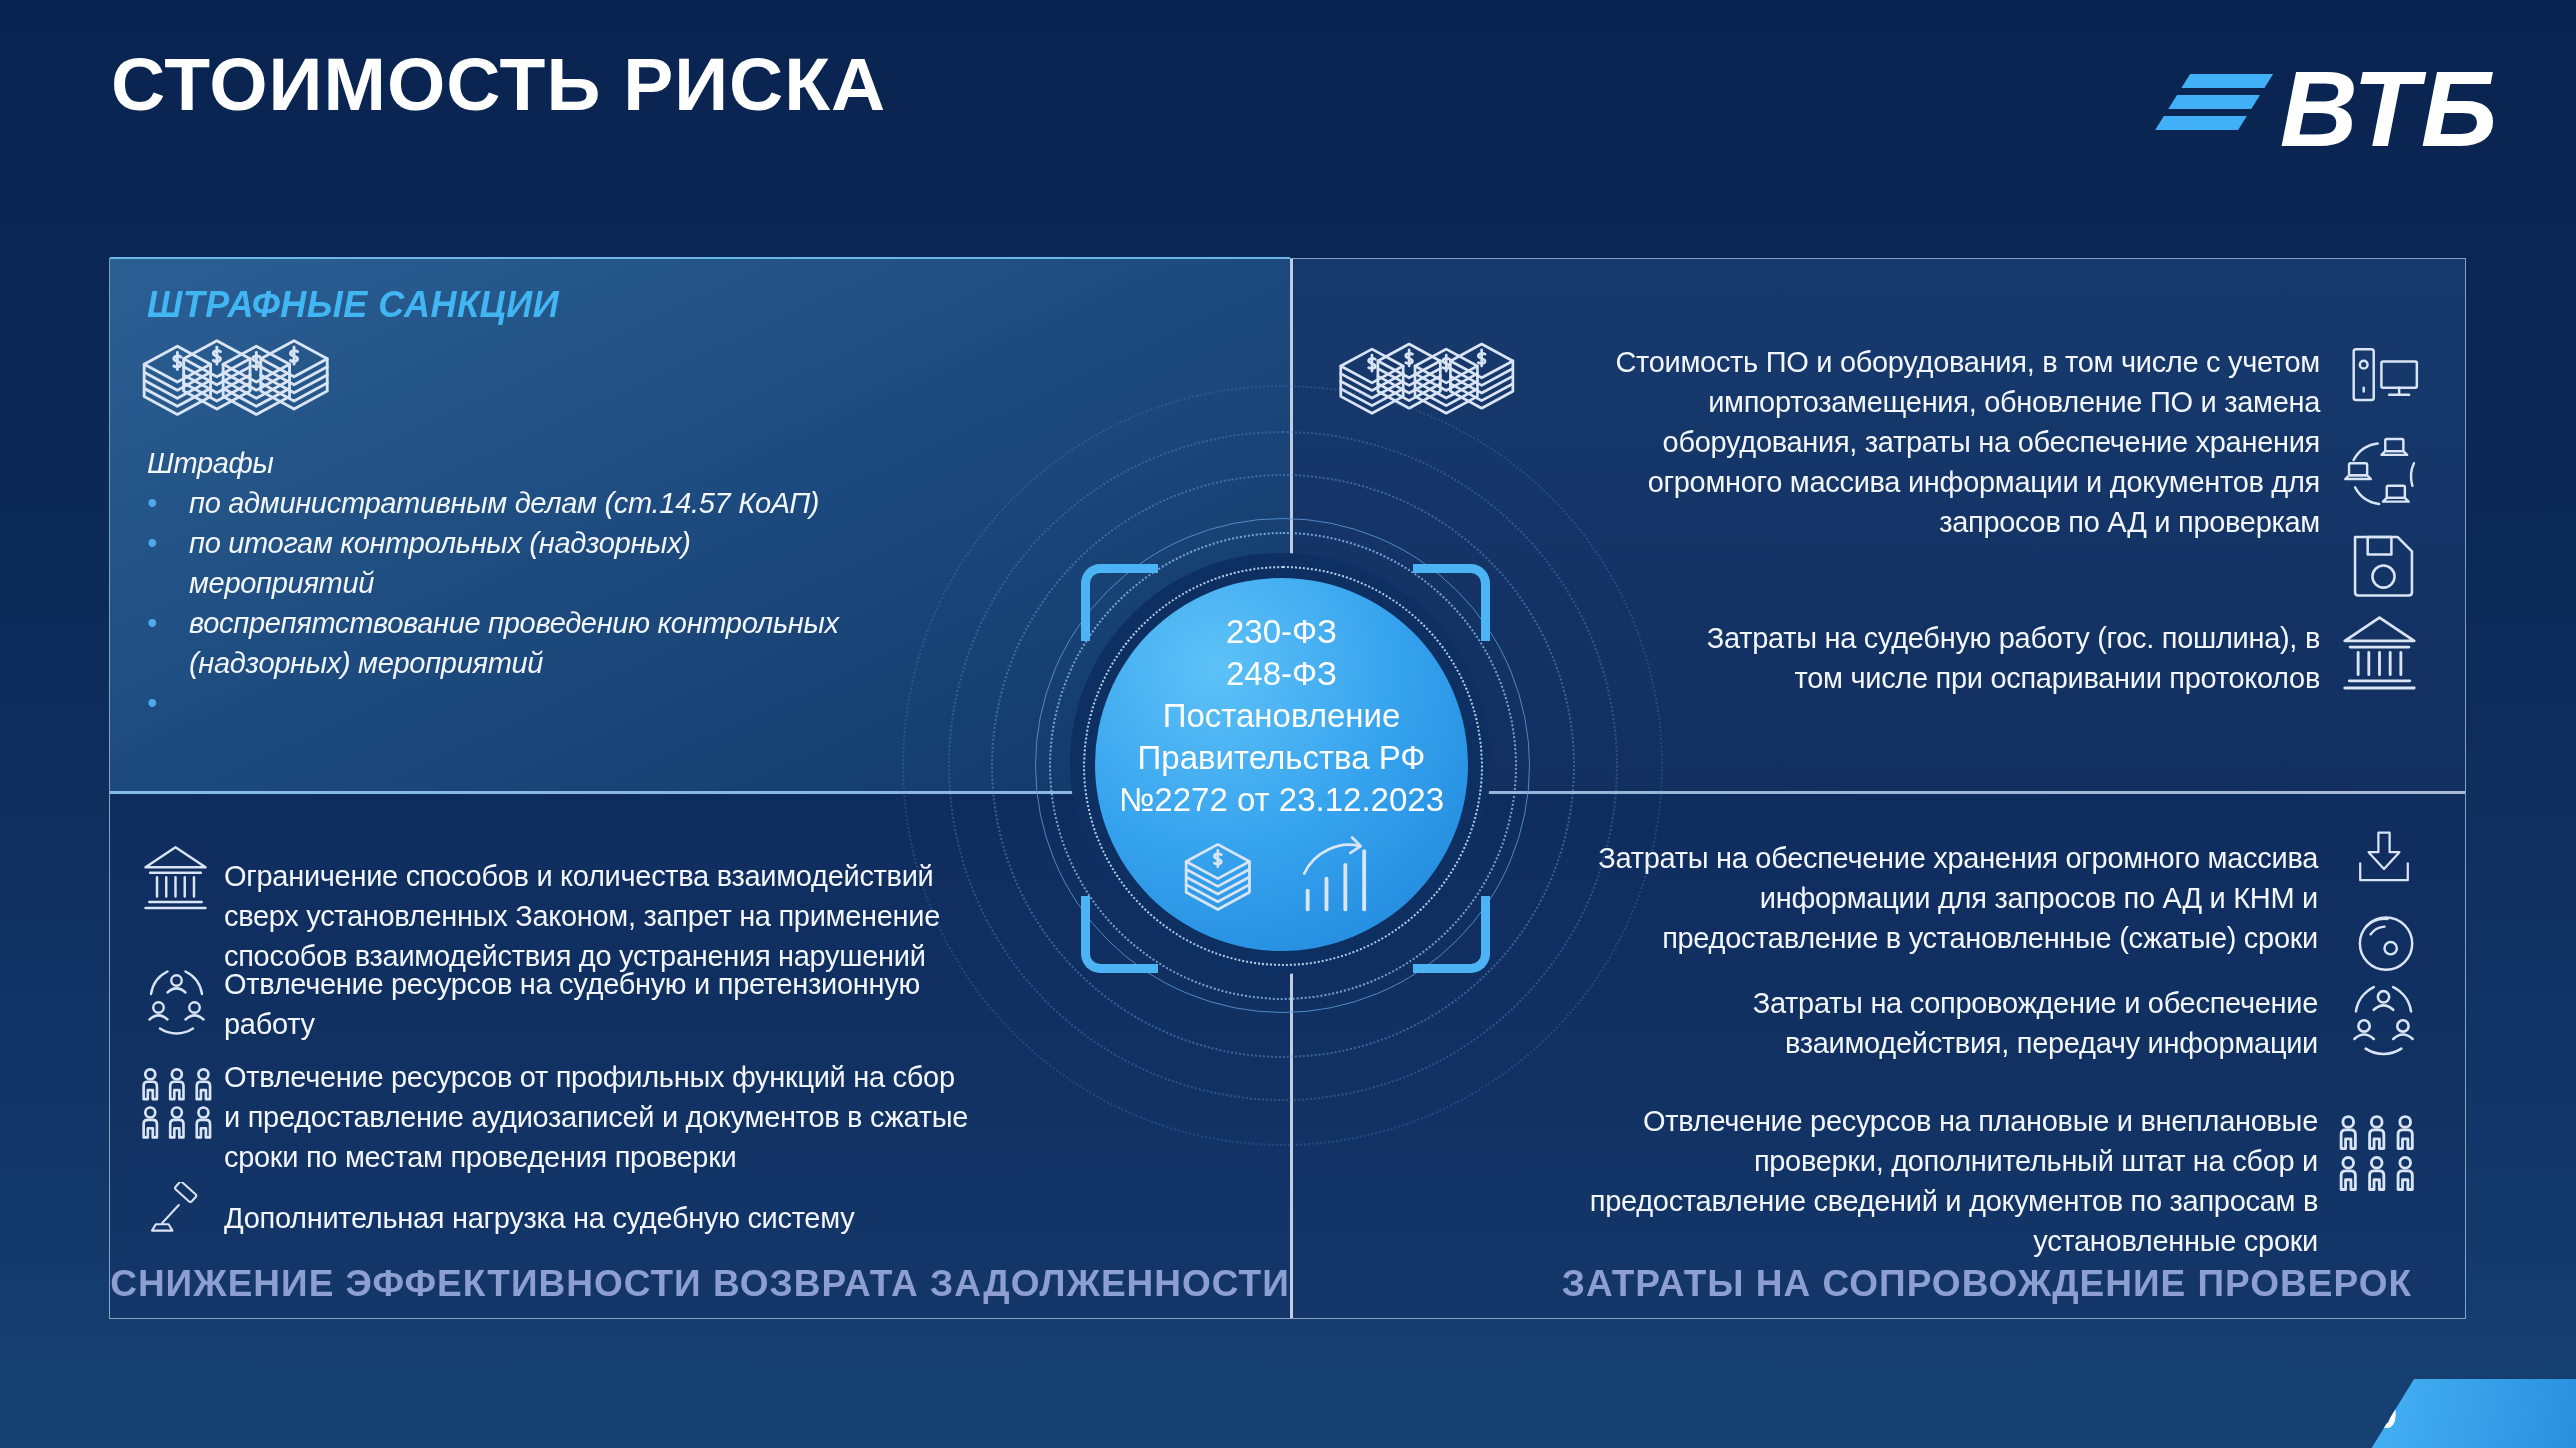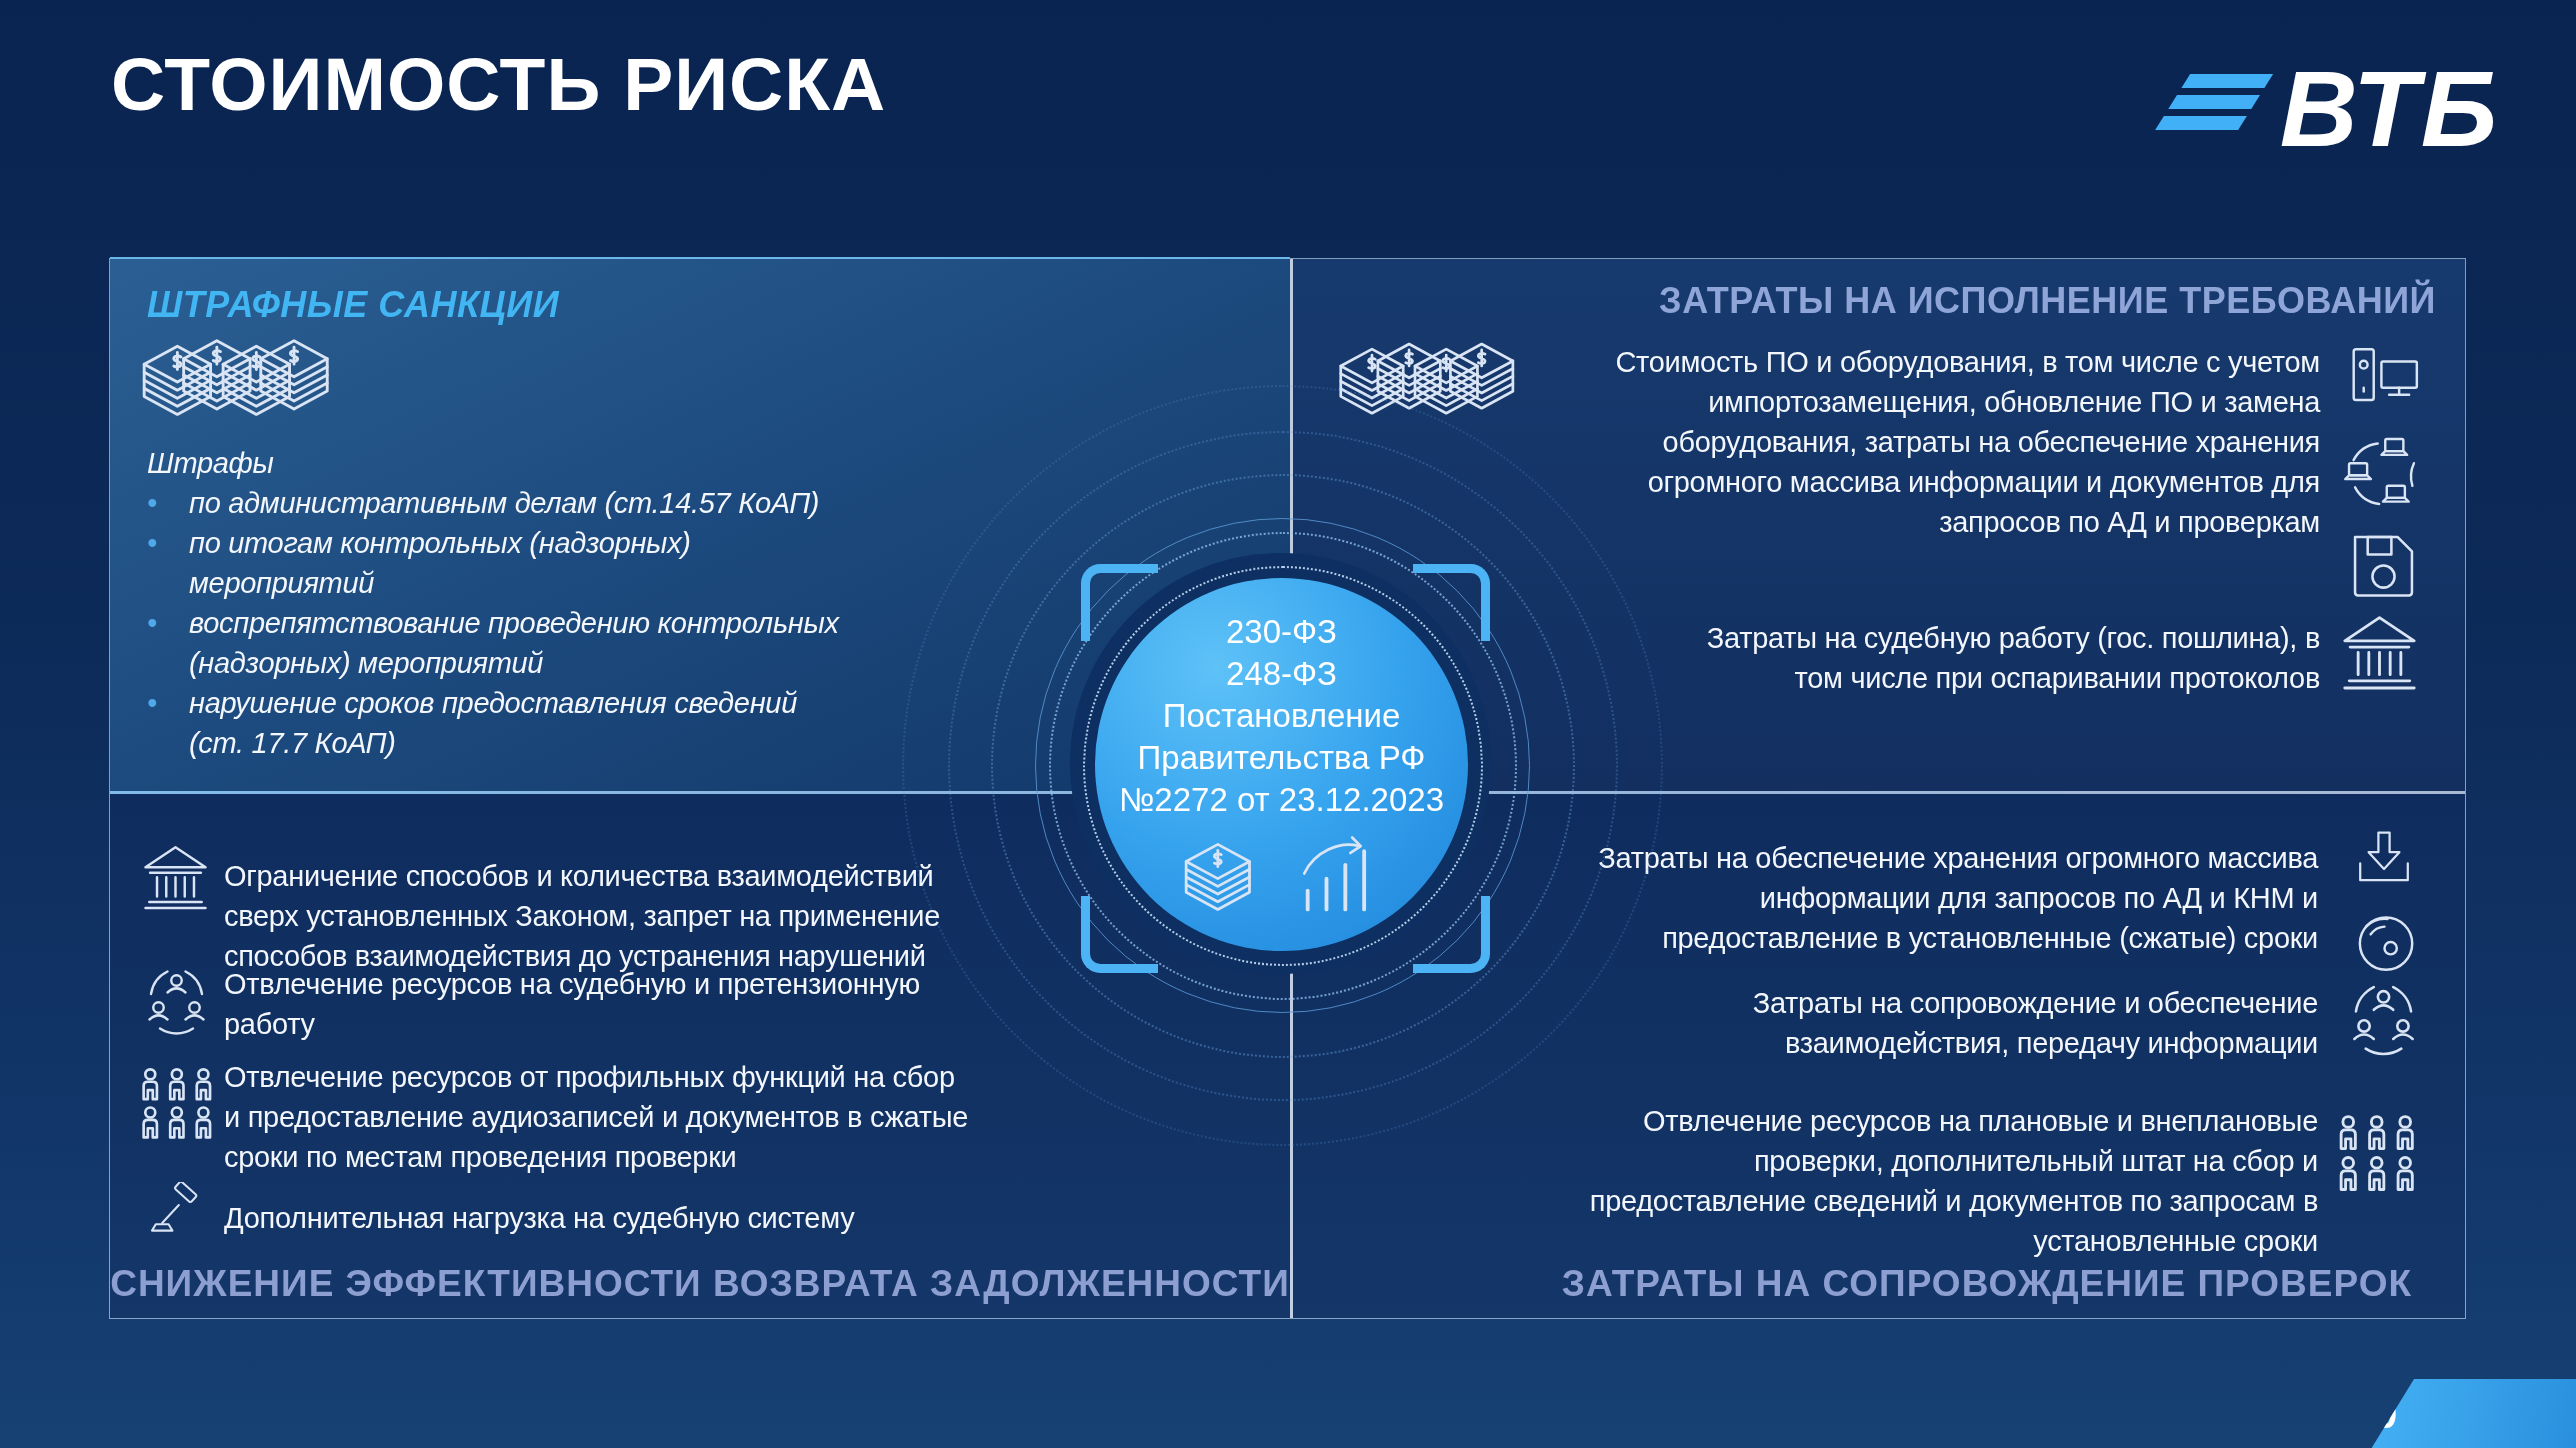--- a/index.html
+++ b/index.html
@@ -208,27 +208,25 @@
         <div class="b-row">
           <span class="b-dot">•</span>
           <span class="body-text">по итогам контрольных (надзорных) мероприятий</span>
         </div>
         <div class="b-row">
           <span class="b-dot">•</span>
           <span class="body-text" style="width:676px;">воспрепятствование проведению контрольных (надзорных) мероприятий</span>
         </div>
         <div class="b-row">
           <span class="b-dot">•</span>
-          <span class="body-text" style="width:637px;">нарушение сроков предоставления сведений (ст. 17.7 КоАП)</span>
         </div>
       </div>
     </div>
 
     <div class="quad q-tr">
-      <div class="sec-header hdr-peri" style="right:29px;top:21px;">ЗАТРАТЫ НА ИСПОЛНЕНИЕ ТРЕБОВАНИЙ</div>
       <div class="icon" style="left:41px;top:77px;width:189px;height:87px;">
         <svg viewBox="0 0 224 100">
             <use href="#sym-money"></use>
           </svg>
       </div>
       <div class="body-text r" style="position:absolute;right:145px;top:83px;width:782px;">Стоимость ПО и оборудования, в том числе с учетом импортозамещения, обновление ПО и замена оборудования, затраты на обеспечение хранения огромного массива информации и документов для запросов по АД и проверкам</div>
       <div class="icon" style="right:42px;top:81px;width:77px;height:77px;">
         <svg viewBox="0 0 100 100">
             <use href="#sym-computer"></use>
           </svg>

